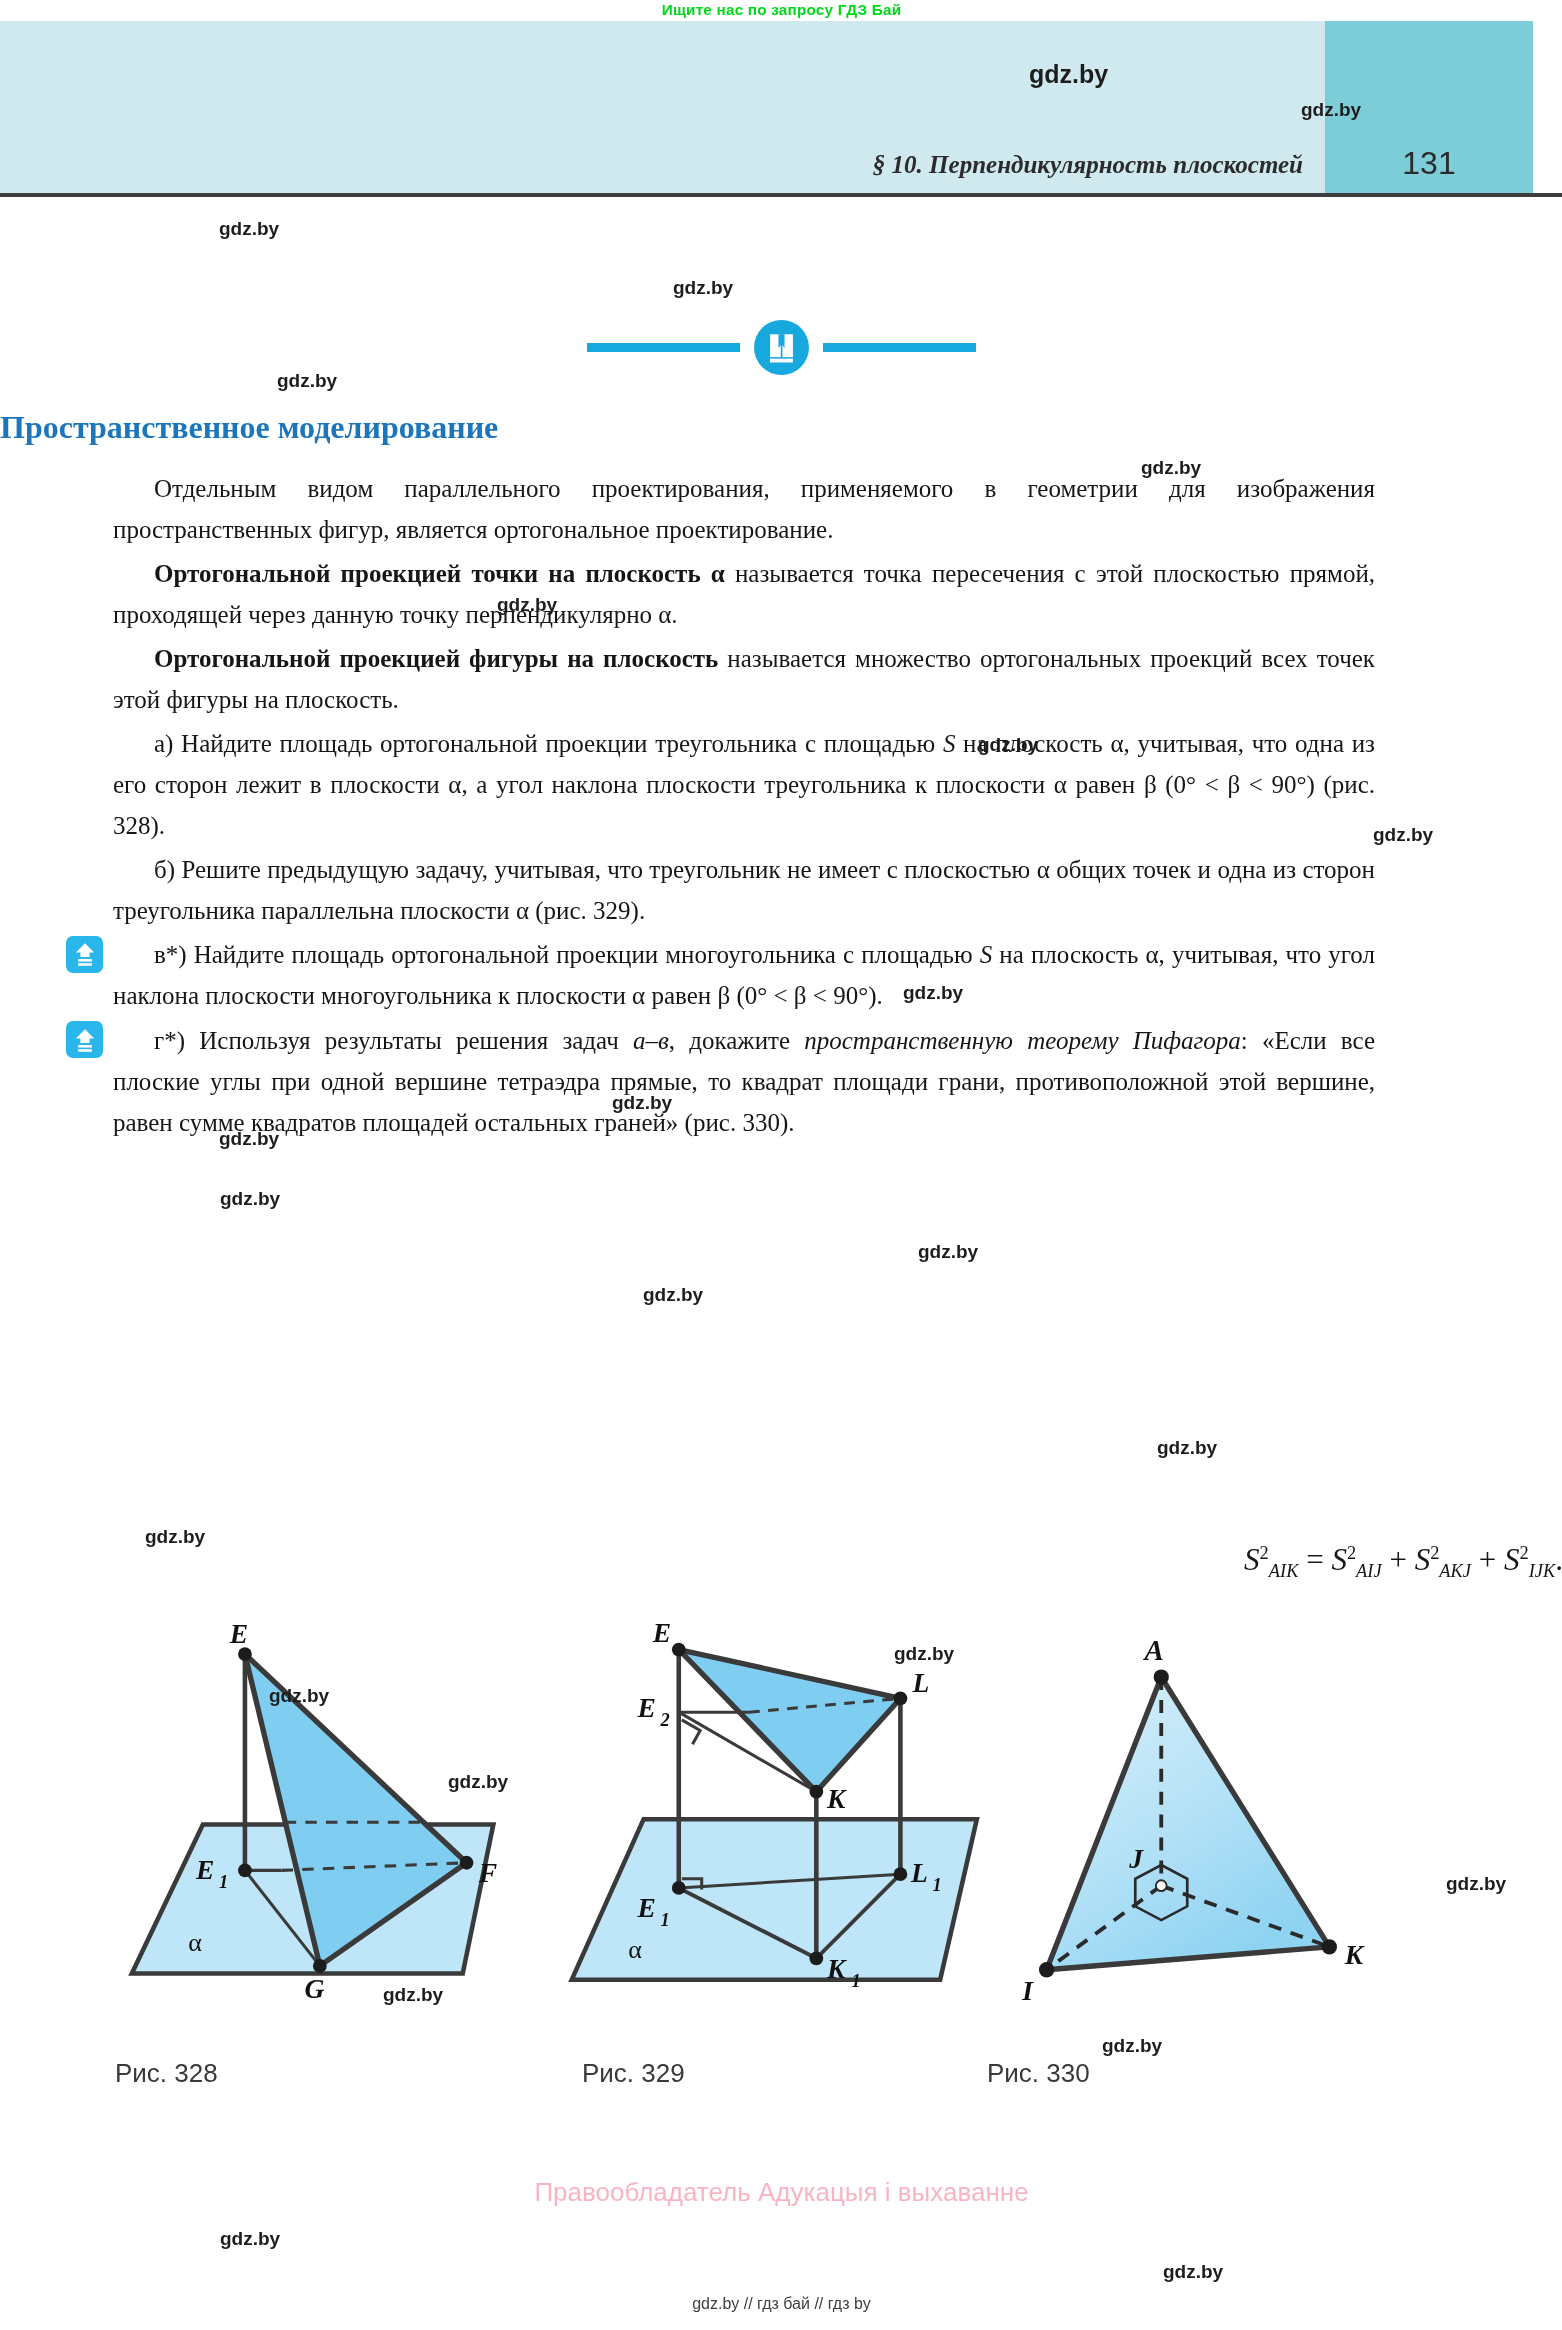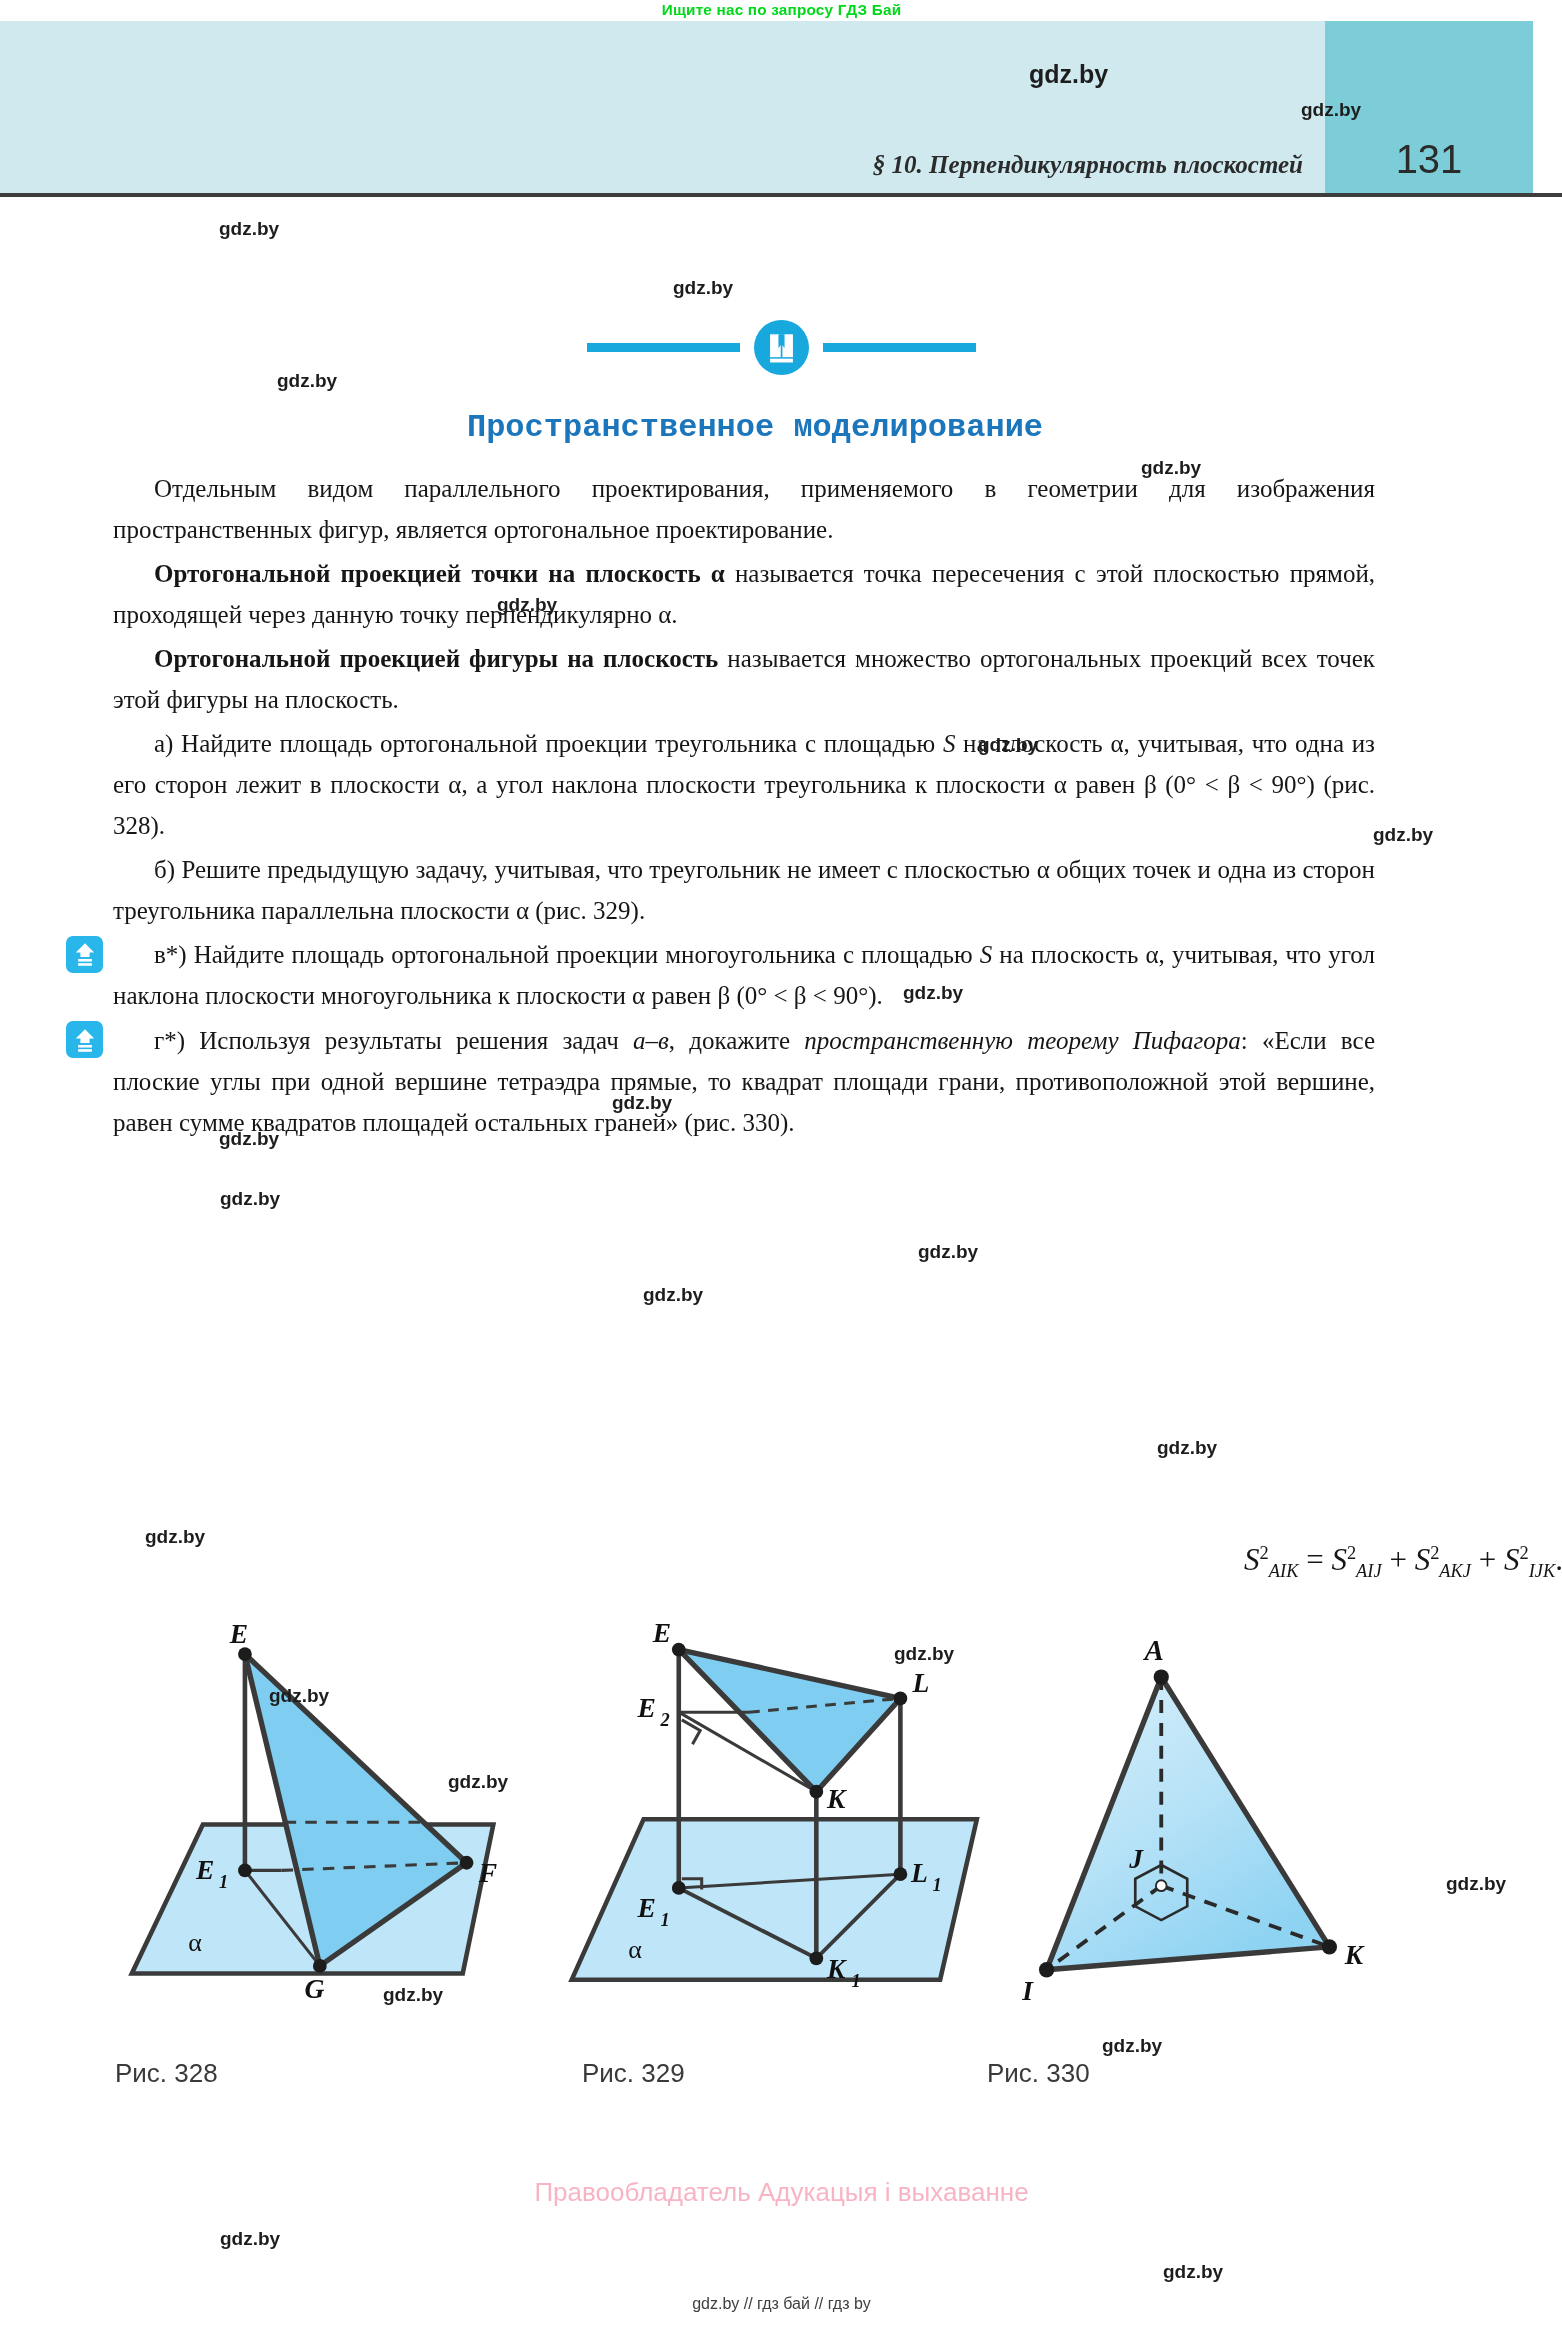--- a/index.html
+++ b/index.html
@@ -28,35 +28,35 @@
   }
   .header-title{
     position:absolute;right:230px;bottom:17px;
     font-family:"Liberation Serif", serif;
     font-style:italic;font-weight:bold;font-size:25px;color:#2b2b2b;
     white-space:nowrap;
   }
   .header-pagenum{
     position:absolute;right:0;bottom:13.8px;width:208px;text-align:center;
     font-family:"Liberation Sans", sans-serif;
-    font-size:40px;color:#2b2b2b;
+    font-size:32px;color:#2b2b2b;
   }
   
   .sec-icon-row{
     position:absolute;left:0;top:320px;width:1563px;height:55px;
     display:flex;align-items:center;justify-content:center;gap:0;
   }
   .sec-line{width:153px;height:8.4px;background:#17a8dd;}
   .sec-badge{
     width:55px;height:55px;border-radius:50%;background:#17a8dd;
     display:flex;align-items:center;justify-content:center;margin:0 13.8px;
   }
   .sec-title{
-    position:absolute;left:0;top:409px;width:1510px;text-align:center;
-    font-family:Liberation Mono, monospace;
+    position:absolute;left:0;top:409px;width:1510px;text-align:left;
+    font-family:Liberation Serif, serif;
     font-weight:bold;font-size:32px;color:#1b76bc;
   }
   
   .body{
     position:absolute;left:113px;top:468px;width:1262px;
     font-size:25px;line-height:41px;color:#161616;text-align:justify;
   }
   .body p{margin:0 0 3.1px 0;text-indent:41px;}
   .body b{font-weight:bold;}
   .ital{font-style:italic;}

